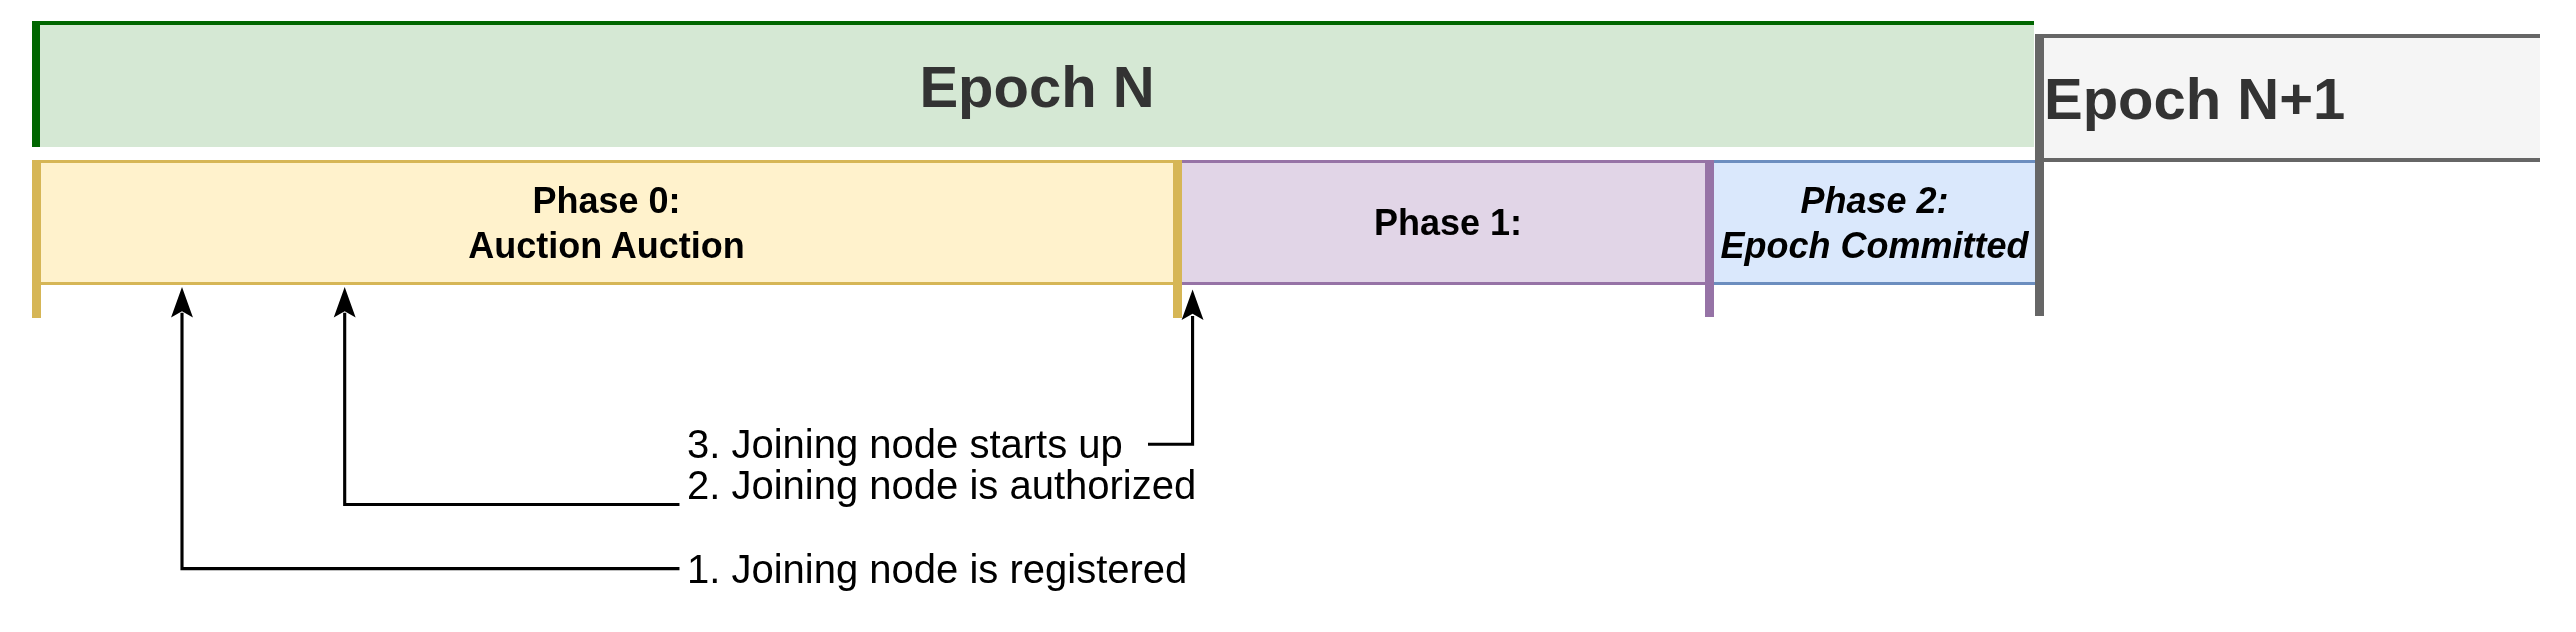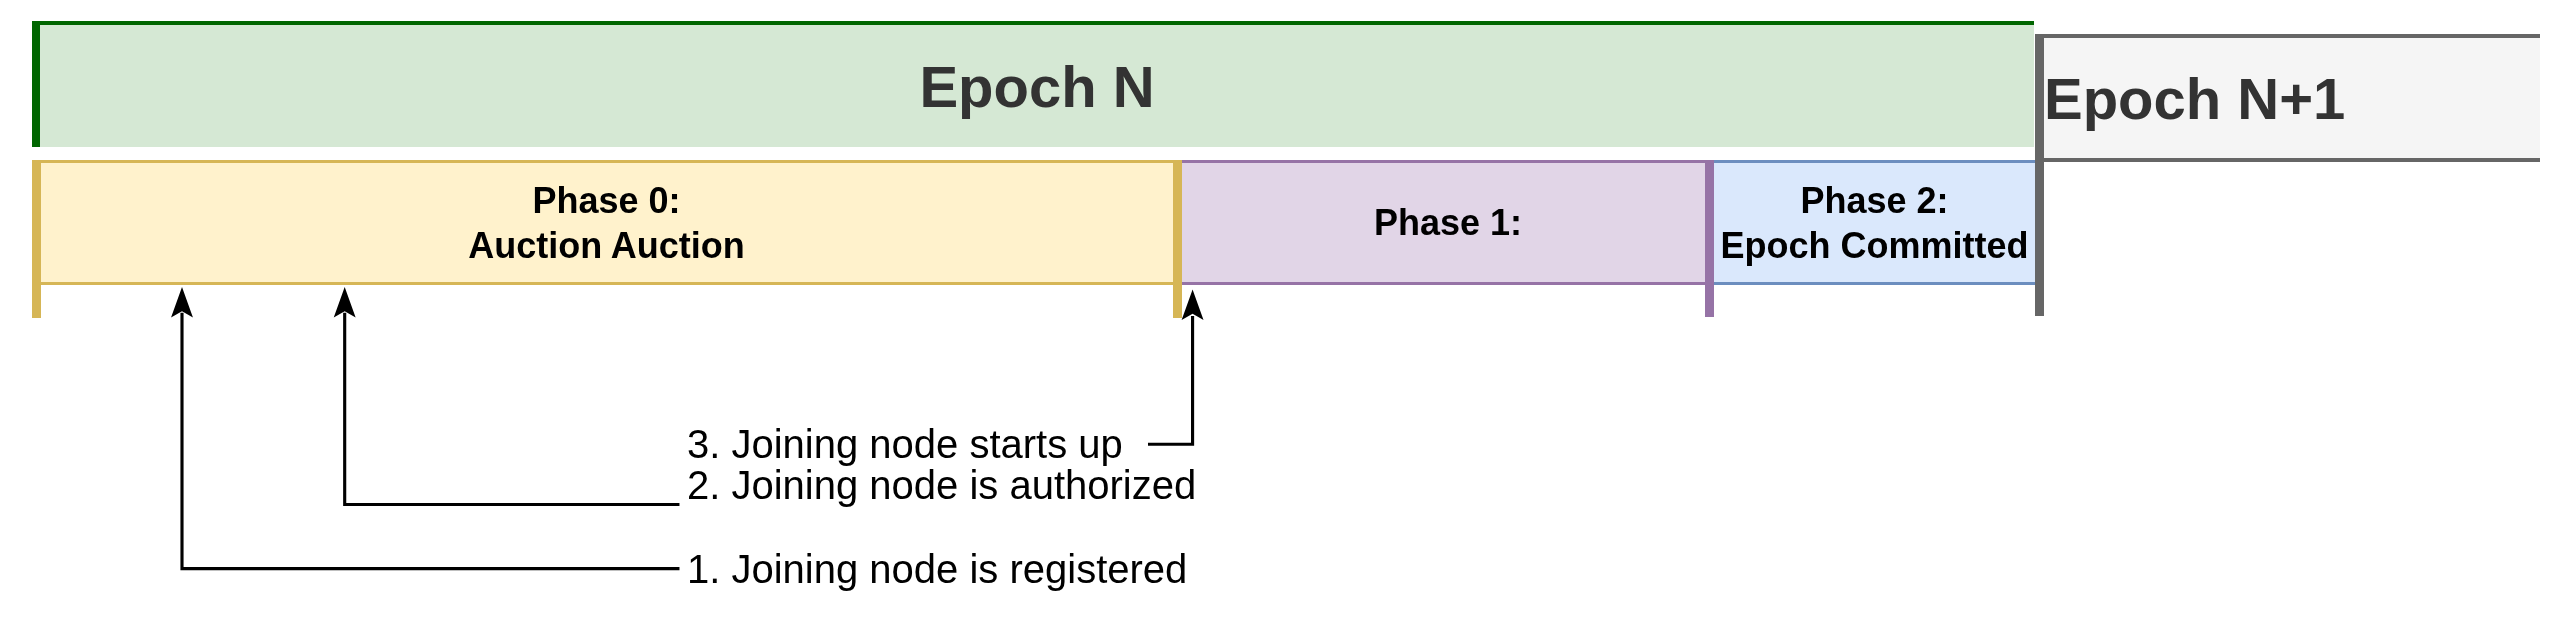--- a/index.html
+++ b/index.html
@@ -56,20 +56,21 @@
     left: 1182px; width: 532px;
     background: var(--purple-fill);
     border-top: 3.9px solid var(--purple-stroke);
     border-bottom: 3.9px solid var(--purple-stroke);
   }
   .phase-2 {
     left: 1714px; width: 321px;
     background: var(--blue-fill);
     border-top: 3.9px solid var(--blue-stroke);
     border-bottom: 3.9px solid var(--blue-stroke);
+    font-style: italic;
   }
   .phase-line {
     font-size: 36px; font-weight: bold; color: #000000;
     line-height: 45px; white-space: nowrap; text-align: center;
   }
 
   
   .bar { width: 8.6px; }
   .bar-yellow-left  { left: 32px;   top: 160px; height: 158px; background: var(--yellow-stroke); }
   .bar-yellow-mid   { left: 1173px; top: 160px; height: 158px; background: var(--yellow-stroke); }

